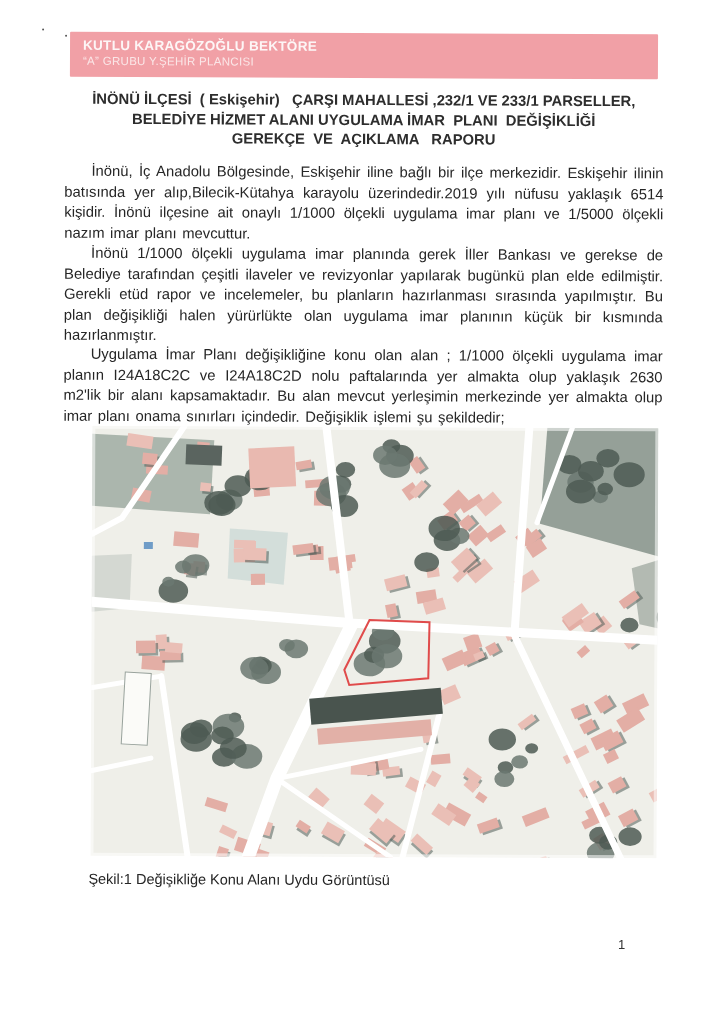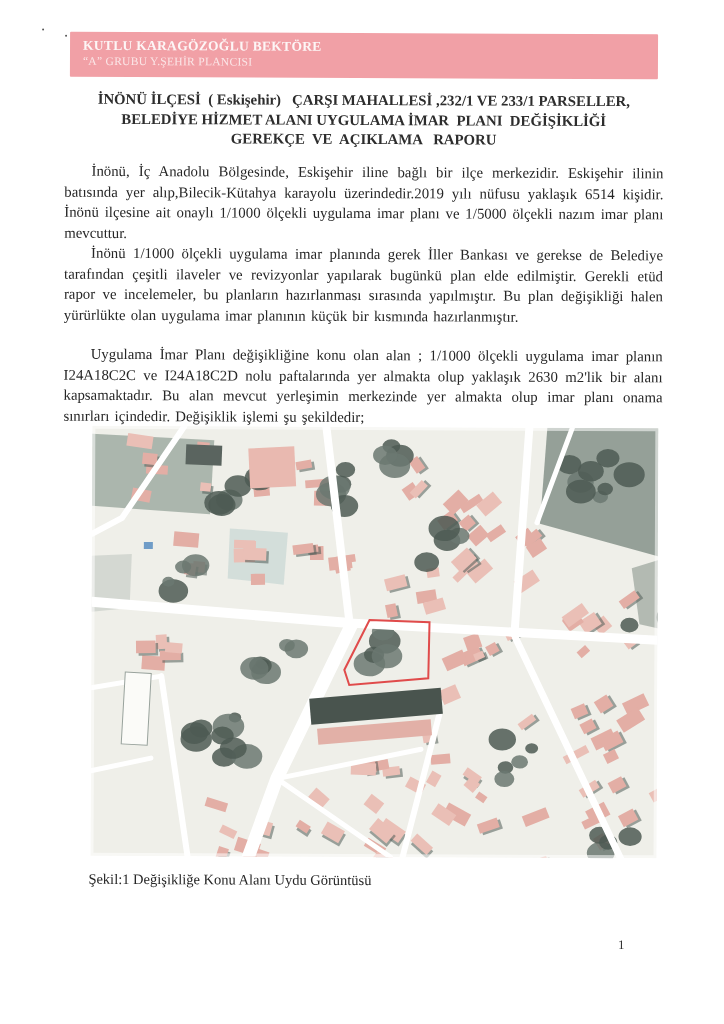--- a/index.html
+++ b/index.html
@@ -1,18 +1,18 @@
 <!DOCTYPE html>
 <html><head>
 <meta charset="utf-8">
 <style>
   html,body{margin:0;padding:0;background:#ffffff;}
   .page{
     position:relative;width:724px;height:1024px;background:#ffffff;overflow:hidden;
-    font-family:Liberation Serif, serif;color:#222;
+    font-family:Liberation Sans, sans-serif;color:#222;
   }
   .scan{position:absolute;left:0;top:0;width:724px;height:1024px;transform:rotate(.25deg);transform-origin:50% 50%;}
   .speck{position:absolute;background:#555;border-radius:50%;}
   
   .letterhead{
     position:absolute;left:68px;top:33px;width:588px;height:45px;
     padding:5px 0 0 13px;box-sizing:border-box;border-radius:1px;
   }
   .lh-name{font-size:13.5px;font-weight:bold;letter-spacing:.3px;line-height:17px;}
   .lh-sub{font-size:11.5px;letter-spacing:.3px;line-height:14px;opacity:.82;}

